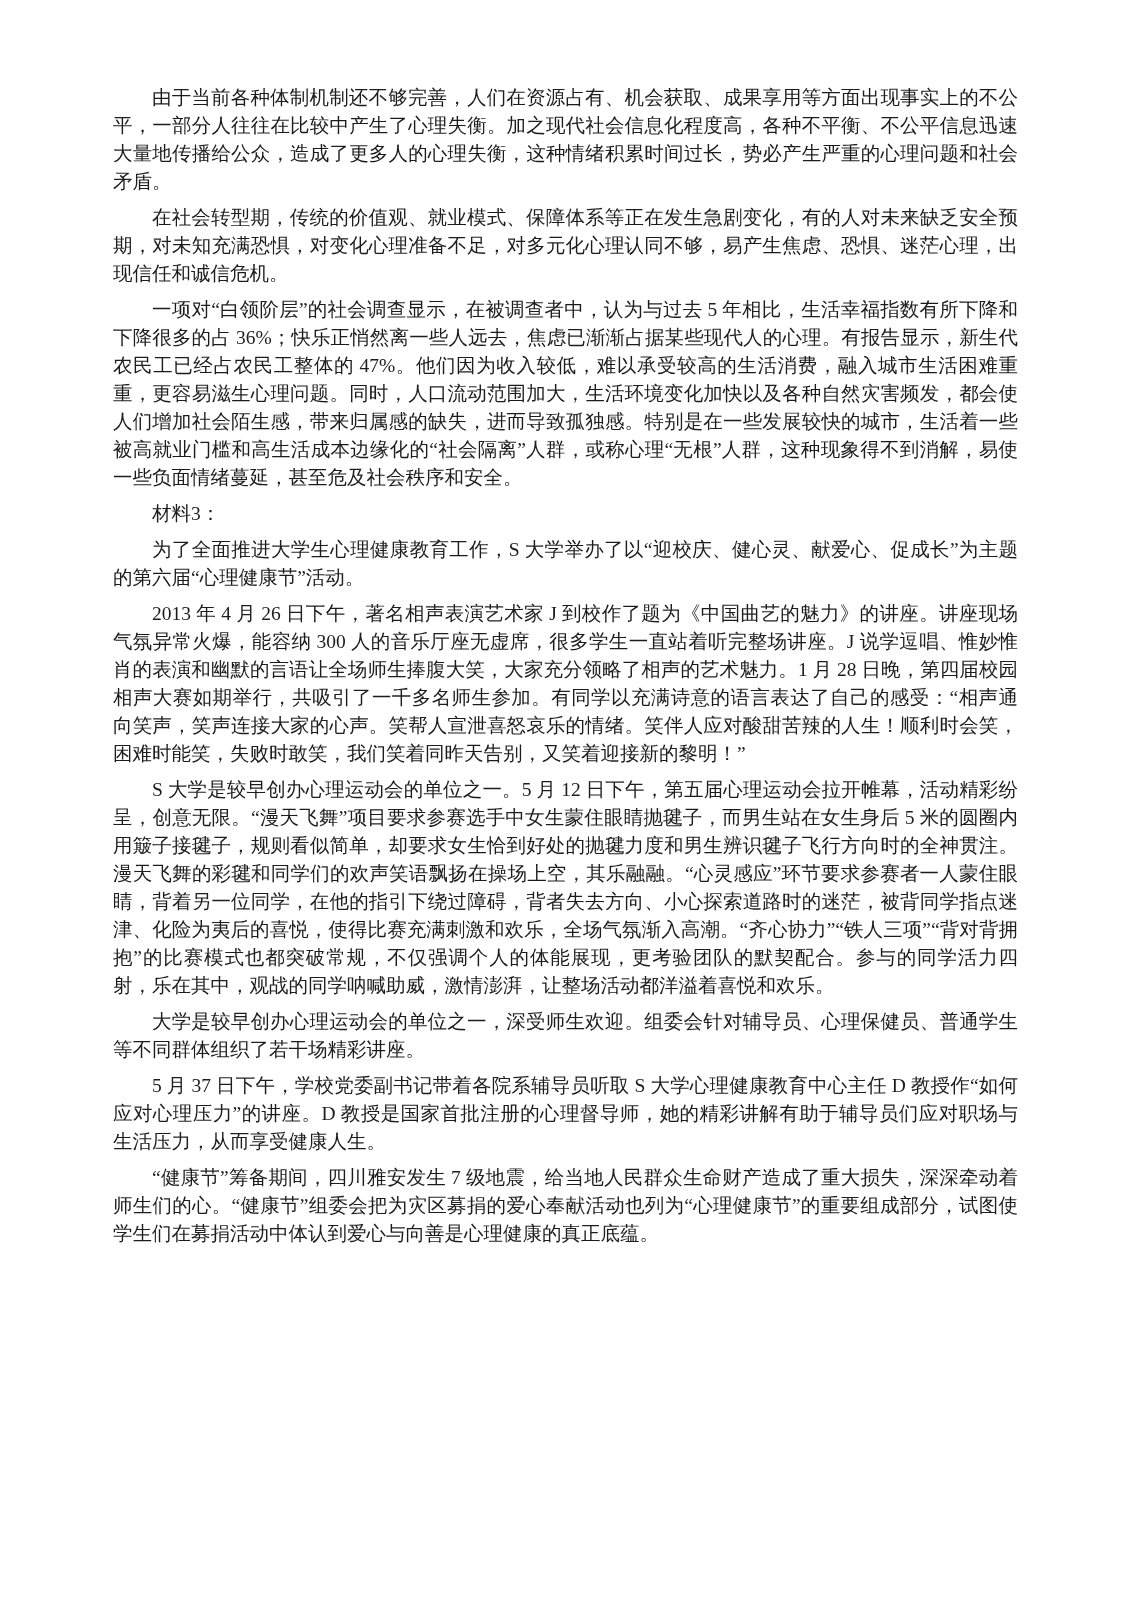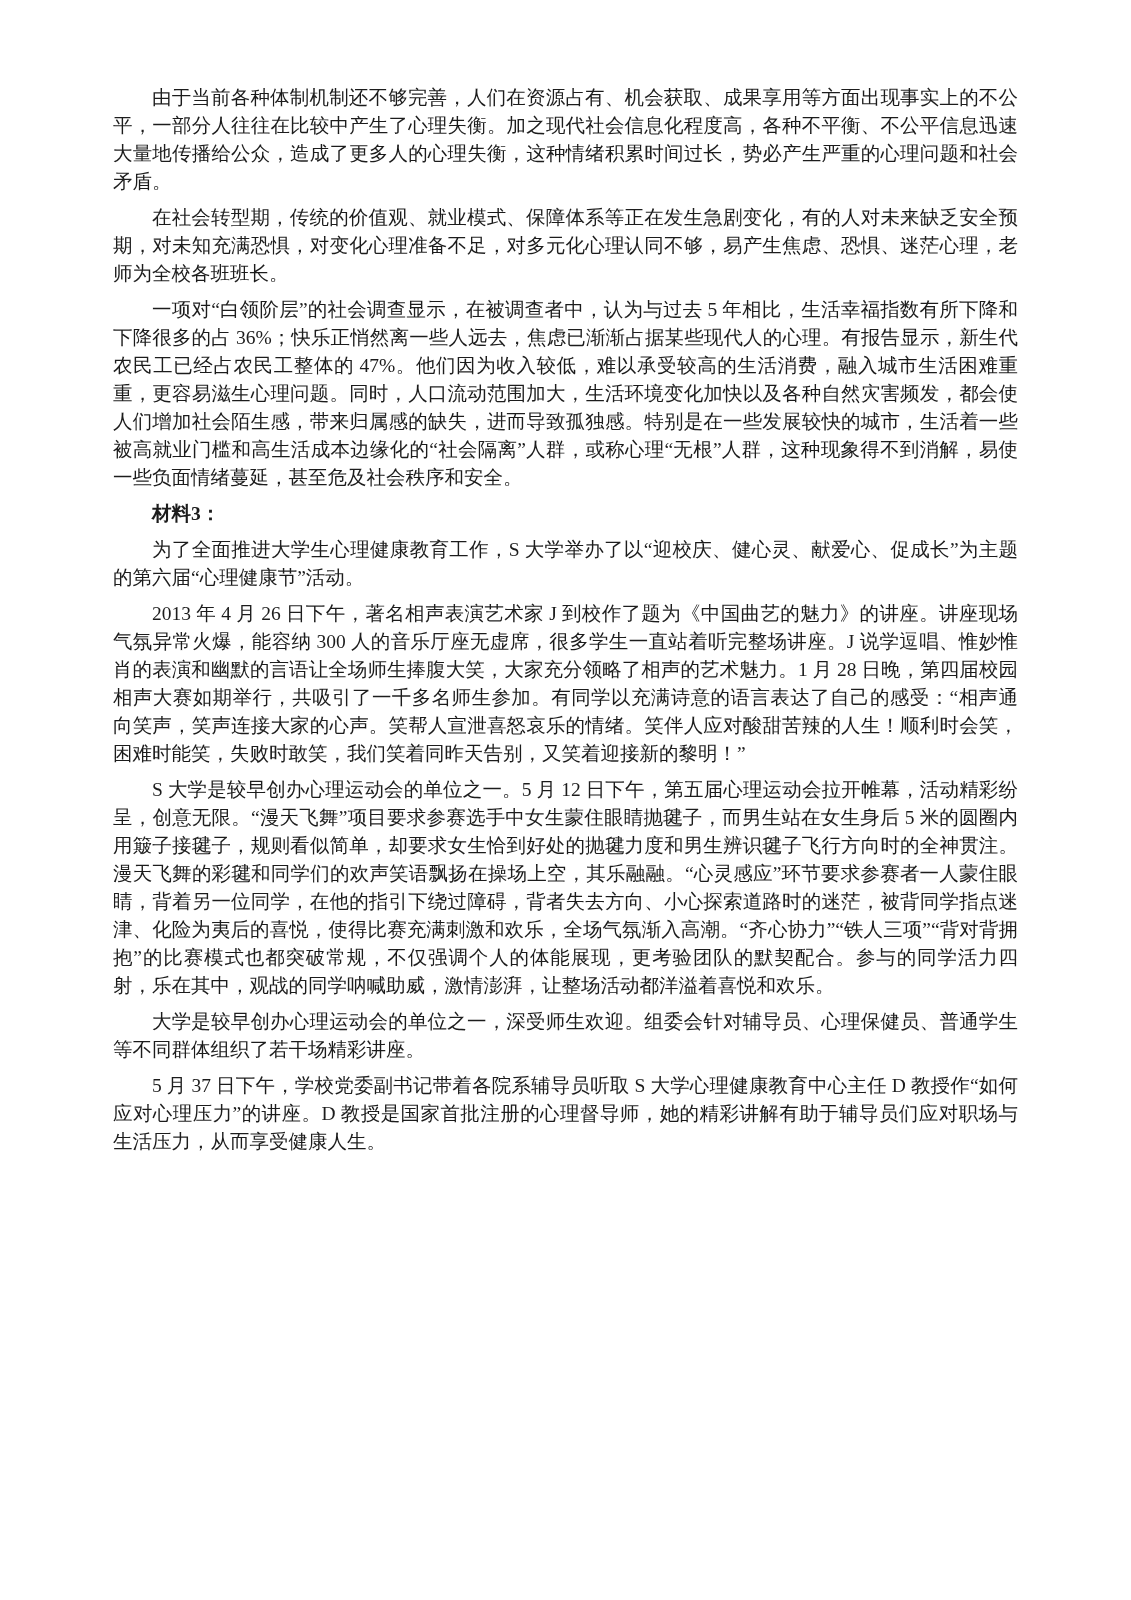--- a/index.html
+++ b/index.html
@@ -25,21 +25,21 @@
   .para {
     margin: 0 0 8px 0;
     font-size: 19.5px;
     line-height: 28px;
     text-indent: 2em;
     text-align: justify;
     text-justify: inter-ideograph;
     word-break: break-all;
   }
   .para.heading {
-    font-weight: bold;
+    font-weight: normal;
   }
   .page-number {
     position: absolute;
     left: 119px;
     top: 1480px;
     font-size: 19px;
     line-height: 24px;
   }
   .watermark {
     position: absolute;
@@ -65,28 +65,29 @@
     line-height: 62px;
   }
 </style>
 </head>
 <body>
 
 <div class="page">
 
   <div class="content">
     <p class="para">由于当前各种体制机制还不够完善，人们在资源占有、机会获取、成果享用等方面出现事实上的不公平，一部分人往往在比较中产生了心理失衡。加之现代社会信息化程度高，各种不平衡、不公平信息迅速大量地传播给公众，造成了更多人的心理失衡，这种情绪积累时间过长，势必产生严重的心理问题和社会矛盾。</p>
-    <p class="para">在社会转型期，传统的价值观、就业模式、保障体系等正在发生急剧变化，有的人对未来缺乏安全预期，对未知充满恐惧，对变化心理准备不足，对多元化心理认同不够，易产生焦虑、恐惧、迷茫心理，老师为全校各班班长。</p>
+    <p class="para">在社会转型期，传统的价值观、就业模式、保障体系等正在发生急剧变化，有的人对未来缺乏安全预期，对未知充满恐惧，对变化心理准备不足，对多元化心理认同不够，易产生焦虑、恐惧、迷茫心理，出现信任和诚信危机。</p>
     <p class="para">一项对“白领阶层”的社会调查显示，在被调查者中，认为与过去 5 年相比，生活幸福指数有所下降和下降很多的占 36%；快乐正悄然离一些人远去，焦虑已渐渐占据某些现代人的心理。有报告显示，新生代农民工已经占农民工整体的 47%。他们因为收入较低，难以承受较高的生活消费，融入城市生活困难重重，更容易滋生心理问题。同时，人口流动范围加大，生活环境变化加快以及各种自然灾害频发，都会使人们增加社会陌生感，带来归属感的缺失，进而导致孤独感。特别是在一些发展较快的城市，生活着一些被高就业门槛和高生活成本边缘化的“社会隔离”人群，或称心理“无根”人群，这种现象得不到消解，易使一些负面情绪蔓延，甚至危及社会秩序和安全。</p>
     <p class="para heading">材料3：</p>
     <p class="para">为了全面推进大学生心理健康教育工作，S 大学举办了以“迎校庆、健心灵、献爱心、促成长”为主题的第六届“心理健康节”活动。</p>
     <p class="para">2013 年 4 月 26 日下午，著名相声表演艺术家 J 到校作了题为《中国曲艺的魅力》的讲座。讲座现场气氛异常火爆，能容纳 300 人的音乐厅座无虚席，很多学生一直站着听完整场讲座。J 说学逗唱、惟妙惟肖的表演和幽默的言语让全场师生捧腹大笑，大家充分领略了相声的艺术魅力。1 月 28 日晚，第四届校园相声大赛如期举行，共吸引了一千多名师生参加。有同学以充满诗意的语言表达了自己的感受：“相声通向笑声，笑声连接大家的心声。笑帮人宣泄喜怒哀乐的情绪。笑伴人应对酸甜苦辣的人生！顺利时会笑，困难时能笑，失败时敢笑，我们笑着同昨天告别，又笑着迎接新的黎明！”</p>
     <p class="para">S 大学是较早创办心理运动会的单位之一。5 月 12 日下午，第五届心理运动会拉开帷幕，活动精彩纷呈，创意无限。“漫天飞舞”项目要求参赛选手中女生蒙住眼睛抛毽子，而男生站在女生身后 5 米的圆圈内用簸子接毽子，规则看似简单，却要求女生恰到好处的抛毽力度和男生辨识毽子飞行方向时的全神贯注。漫天飞舞的彩毽和同学们的欢声笑语飘扬在操场上空，其乐融融。“心灵感应”环节要求参赛者一人蒙住眼睛，背着另一位同学，在他的指引下绕过障碍，背者失去方向、小心探索道路时的迷茫，被背同学指点迷津、化险为夷后的喜悦，使得比赛充满刺激和欢乐，全场气氛渐入高潮。“齐心协力”“铁人三项”“背对背拥抱”的比赛模式也都突破常规，不仅强调个人的体能展现，更考验团队的默契配合。参与的同学活力四射，乐在其中，观战的同学呐喊助威，激情澎湃，让整场活动都洋溢着喜悦和欢乐。</p>
     <p class="para">大学是较早创办心理运动会的单位之一，深受师生欢迎。组委会针对辅导员、心理保健员、普通学生等不同群体组织了若干场精彩讲座。</p>
     <p class="para">5 月 37 日下午，学校党委副书记带着各院系辅导员听取 S 大学心理健康教育中心主任 D 教授作“如何应对心理压力”的讲座。D 教授是国家首批注册的心理督导师，她的精彩讲解有助于辅导员们应对职场与生活压力，从而享受健康人生。</p>
+    <p class="para">“健康节”筹备期间，四川雅安发生 7 级地震，给当地人民群众生命财产造成了重大损失，深深牵动着师生们的心。“健康节”组委会把为灾区募捐的爱心奉献活动也列为“心理健康节”的重要组成部分，试图使学生们在募捐活动中体认到爱心与向善是心理健康的真正底蕴。</p>
   </div>
 
   <div class="page-number">2</div>
 
   <div class="watermark">
     <span class="wm-logo">
       <svg viewBox="0 0 32 32" xmlns="http://www.w3.org/2000/svg">
         <rect x="3" y="4" width="6" height="24" fill="#ec858c"></rect>
         <rect x="12" y="4" width="6" height="24" fill="#f2a7ad"></rect>
         <rect x="3" y="13" width="15" height="6" fill="#ec858c"></rect>

